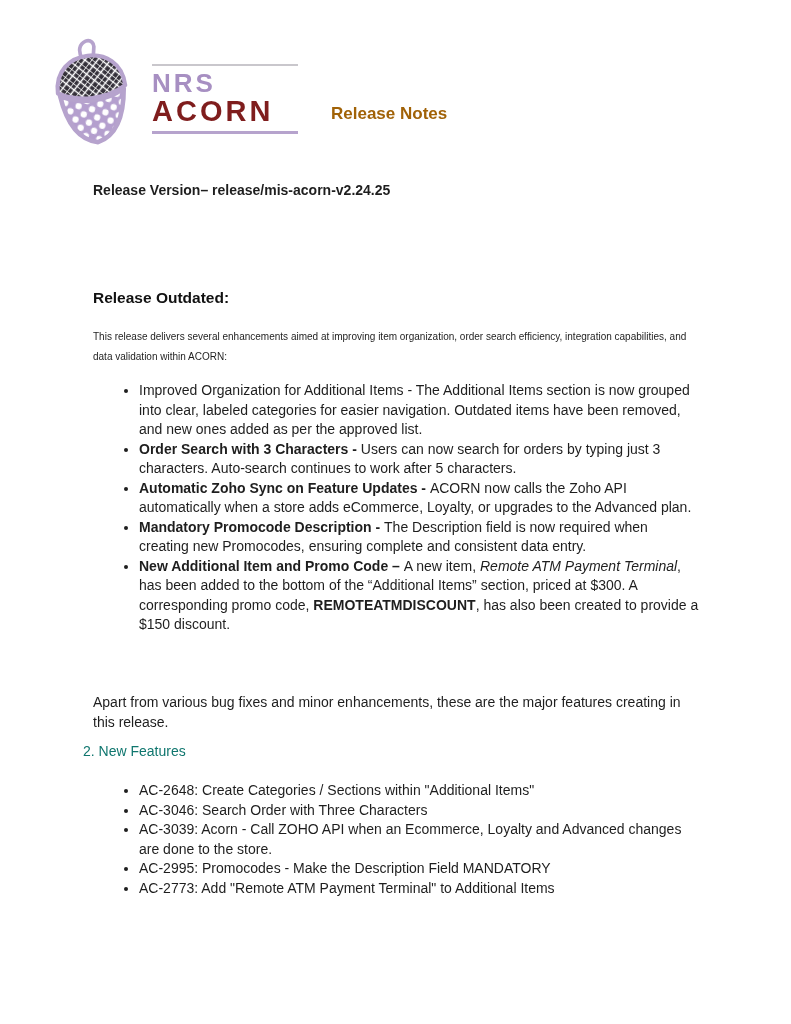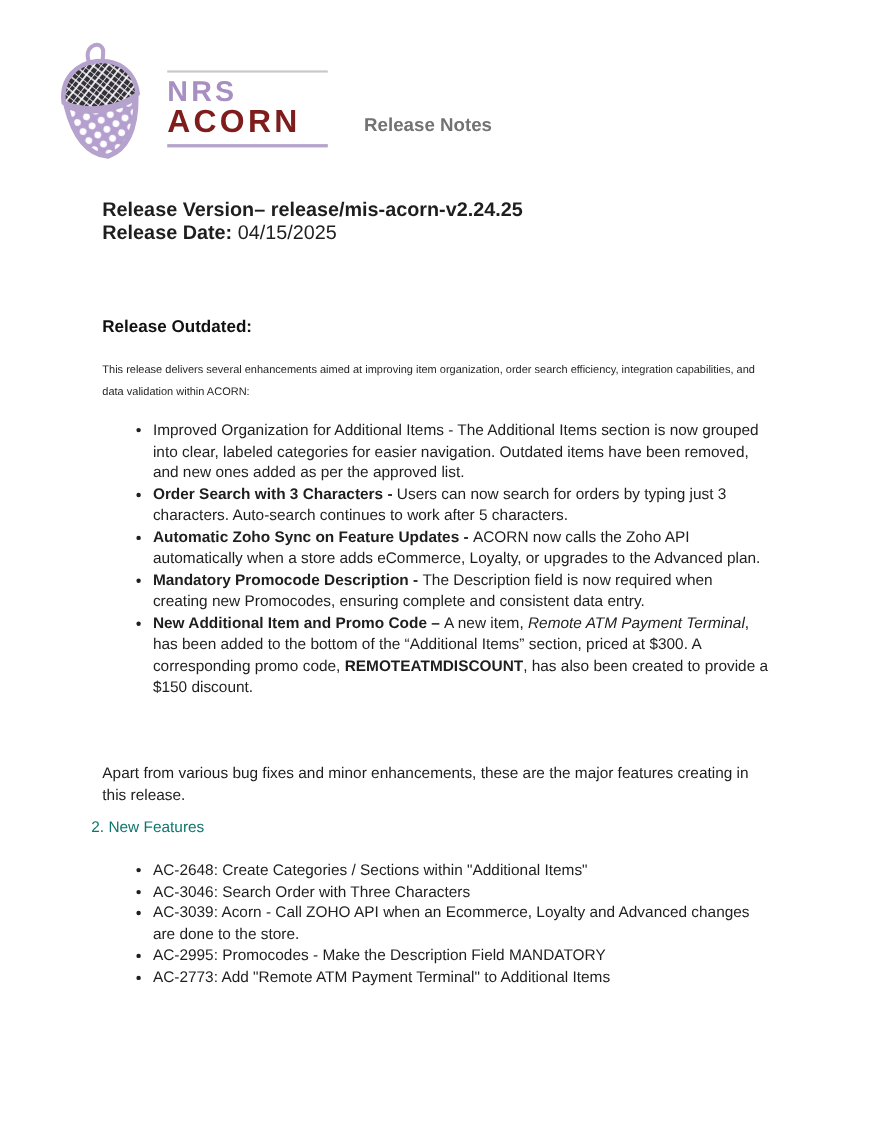--- a/index.html
+++ b/index.html
@@ -20,24 +20,24 @@
   .brand-nrs{
     font-size:26px;line-height:26px;font-weight:600;
     color:#a78fc2;letter-spacing:3px;
   }
   .brand-acorn{
     font-size:29px;line-height:30px;font-weight:700;
     color:#7f1d1d;letter-spacing:3px;
   }
   .doc-title{
     position:absolute;left:331px;top:104px;margin:0;
-    font-size:17px;font-weight:bold;color:#737373;
+    font-size:17px;font-weight:bold;color:#a16207;
   }
   
-  .meta{position:absolute;left:93px;top:180px;font-size:18px;line-height:21px;}
+  .meta{position:absolute;left:93px;top:180px;font-size:14px;line-height:21px;}
   .b{font-weight:bold;}
   
   .overview-heading{
     position:absolute;left:93px;top:289px;margin:0;
     font-size:15.5px;font-weight:bold;color:#111;
   }
   .intro{
     position:absolute;left:93px;top:327px;margin:0;width:606px;
     font-size:10px;line-height:20px;
   }
@@ -87,21 +87,20 @@
         <div class="brand-nrs">NRS</div>
         <div class="brand-acorn">ACORN</div>
         <div class="rule-bottom"></div>
       </div>
     </div>
     <h1 class="doc-title">Release Notes</h1>
   </header>
 
   <div class="meta">
     <div><span class="b">Release Version– </span><span class="b">release/mis-acorn-v2.24.25</span></div>
-    <div><span class="b">Release Date: </span><span>04/15/2025</span></div>
   </div>
 
   <h2 class="overview-heading">Release Outdated:</h2>
 
   <p class="intro">This release delivers several enhancements aimed at improving item organization, order search efficiency, integration capabilities, and data validation within ACORN:</p>
 
   <ul class="bullets overview-list">
       <li><span style="font-weight: normal;">Improved Organization for Additional Items - </span><span>The Additional Items section is now grouped into clear, labeled categories for easier navigation. Outdated items have been removed, and new ones added as per the approved list.</span></li>
       <li><span style="font-weight: bold;">Order Search with 3 Characters - </span><span>Users can now search for orders by typing just 3 characters. Auto-search continues to work after 5 characters.</span></li>
       <li><span style="font-weight: bold;">Automatic Zoho Sync on Feature Updates - </span><span>ACORN now calls the Zoho API automatically when a store adds eCommerce, Loyalty, or upgrades to the Advanced plan.</span></li>

